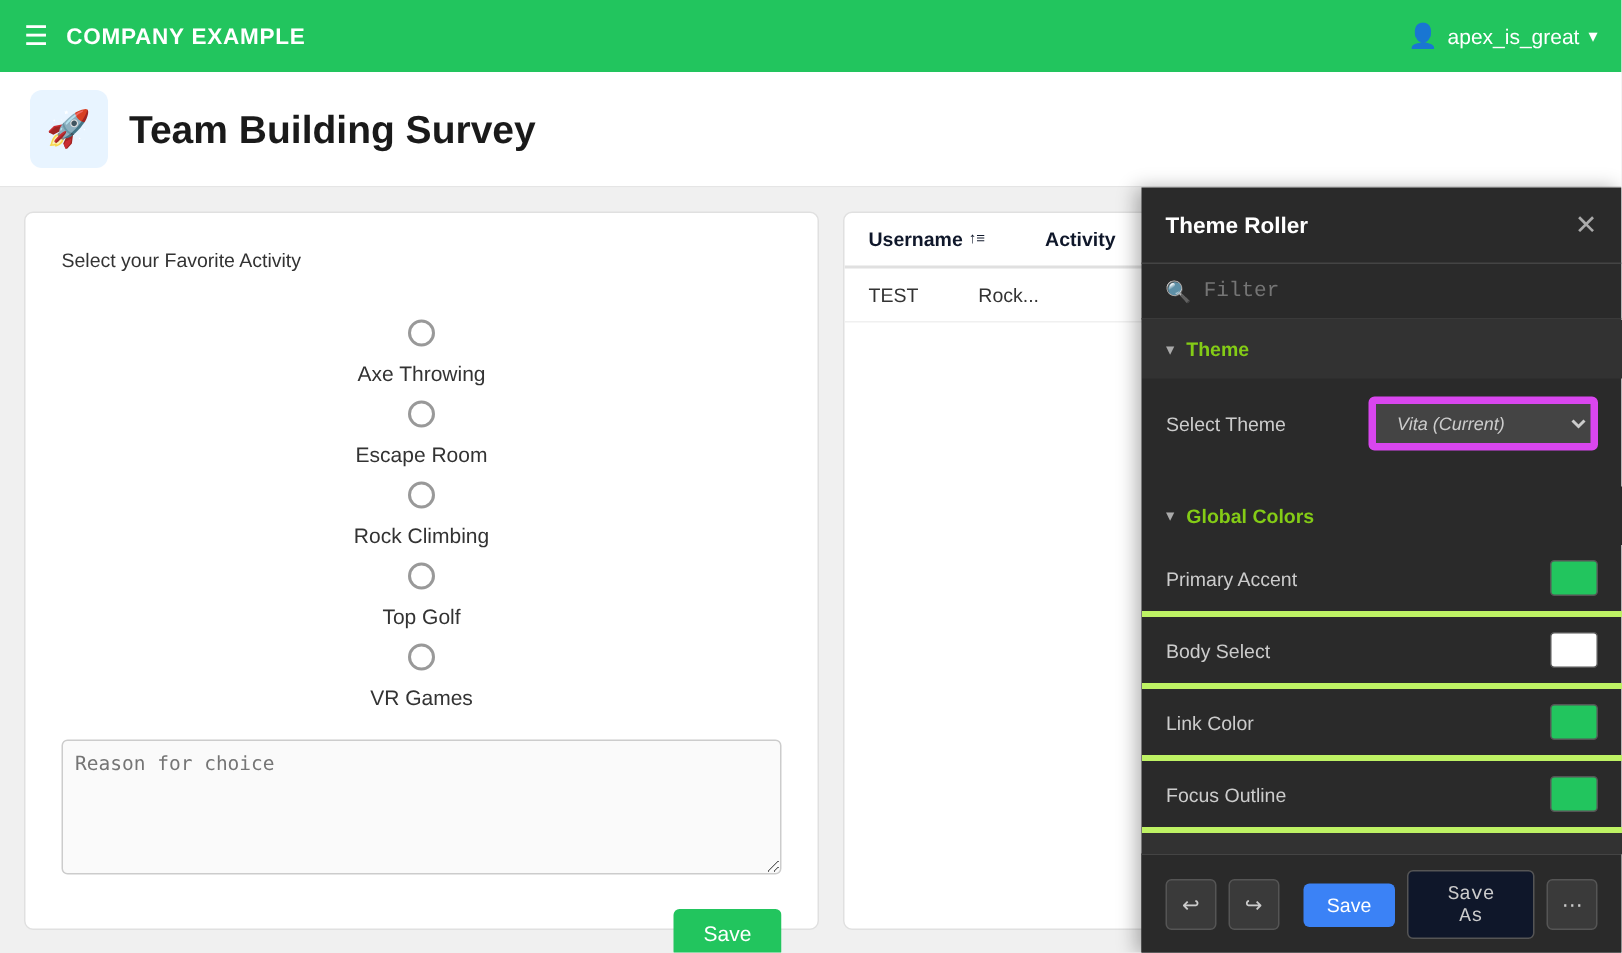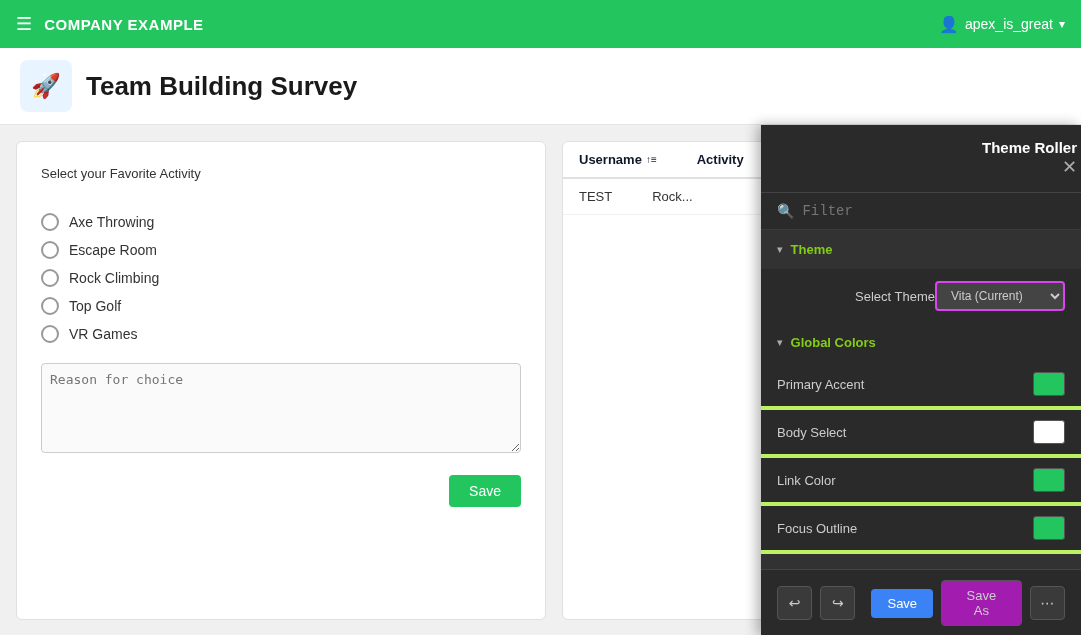--- a/index.html
+++ b/index.html
@@ -52,21 +52,21 @@
     .survey-card {
       background: white;
       border: 1px solid #e0e0e0;
       border-radius: 6px;
       padding: 24px;
       width: 530px;
       flex-shrink: 0;
     }
     .survey-question { font-size: 13px; color: #333; margin-bottom: 32px; }
     .radio-group { display: flex; flex-direction: column; gap: 10px; margin-bottom: 20px; }
-    .radio-item { display: flex; align-items: center; gap: 10px; font-size: 14px; color: #333; }
+    .radio-item { display: flex; align-items: center; gap: 10px; font-size: 14px; color: #333; flex-direction: column; }
     .radio-circle {
       width: 18px; height: 18px;
       border-radius: 50%;
       border: 2px solid #999;
       background: white;
       flex-shrink: 0;
     }
     .reason-textarea {
       width: 100%;
       height: 90px;
@@ -118,25 +118,24 @@
       height: 100%;
       background: #2a2a2a;
       border-radius: 0;
       box-shadow: -4px 0 12px rgba(0,0,0,0.3);
       display: flex;
       flex-direction: column;
       z-index: 100;
     }
     .panel-header {
       display: flex;
-      align-items: flex-end;
+      align-items: center;
       justify-content: space-between;
-      padding: 14px 4px;
+      padding: 14px 16px;
       border-bottom: 1px solid #444;
-      flex-direction: column;
     }
     .panel-title { color: white; font-size: 15px; font-weight: 600; }
     .close-btn { color: #aaa; background: none; border: none; font-size: 18px; cursor: pointer; }
 
     .filter-row {
       padding: 10px 16px;
       border-bottom: 1px solid #3a3a3a;
       display: flex;
       align-items: center;
       gap: 8px;
@@ -163,33 +162,34 @@
       cursor: pointer;
     }
     .section-title { color: #84cc16; font-size: 13px; font-weight: 600; }
     .chevron-down { color: #aaa; font-size: 11px; }
 
     .section-content { padding: 12px 16px; }
 
     .theme-select-row {
       display: flex;
       align-items: center;
-      justify-content: flex-end;
-      margin-bottom: 0;
+      justify-content: space-between;
+      margin-bottom: 12px;
     }
     .theme-select-label { color: #ccc; font-size: 13px; }
     .theme-dropdown {
       background: #444;
-      border: 2px solid #d946ef;
+      border: 5px solid #d946ef;
       color: #ccc;
       font-size: 12px;
       padding: 5px 10px;
       border-radius: 4px;
-      width: 130px;
-      cursor: pointer;
+      width: 153px;
+      cursor: pointer;
+      font-style: italic;
     }
 
     .global-colors-section { background: #2a2a2a; }
     .color-row {
       display: flex;
       align-items: center;
       justify-content: space-between;
       padding: 10px 16px;
       border-bottom: 4px solid #bef264;
     }
@@ -235,27 +235,28 @@
       background: #3b82f6;
       color: white;
       border: none;
       border-radius: 4px;
       padding: 7px 16px;
       font-size: 13px;
       cursor: pointer;
       font-weight: 500;
     }
     .footer-saveas-btn {
-      background: #a21caf;
+      background: #0f172a;
       border: 1px solid #555;
       color: #ccc;
       border-radius: 4px;
       padding: 7px 16px;
       font-size: 13px;
       cursor: pointer;
+      font-family: Liberation Mono, monospace;
     }
     .footer-more-btn {
       background: #3a3a3a;
       border: 1px solid #555;
       color: #ccc;
       width: 36px; height: 34px;
       border-radius: 4px;
       cursor: pointer;
       display: flex; align-items: center; justify-content: center;
       font-size: 14px;

